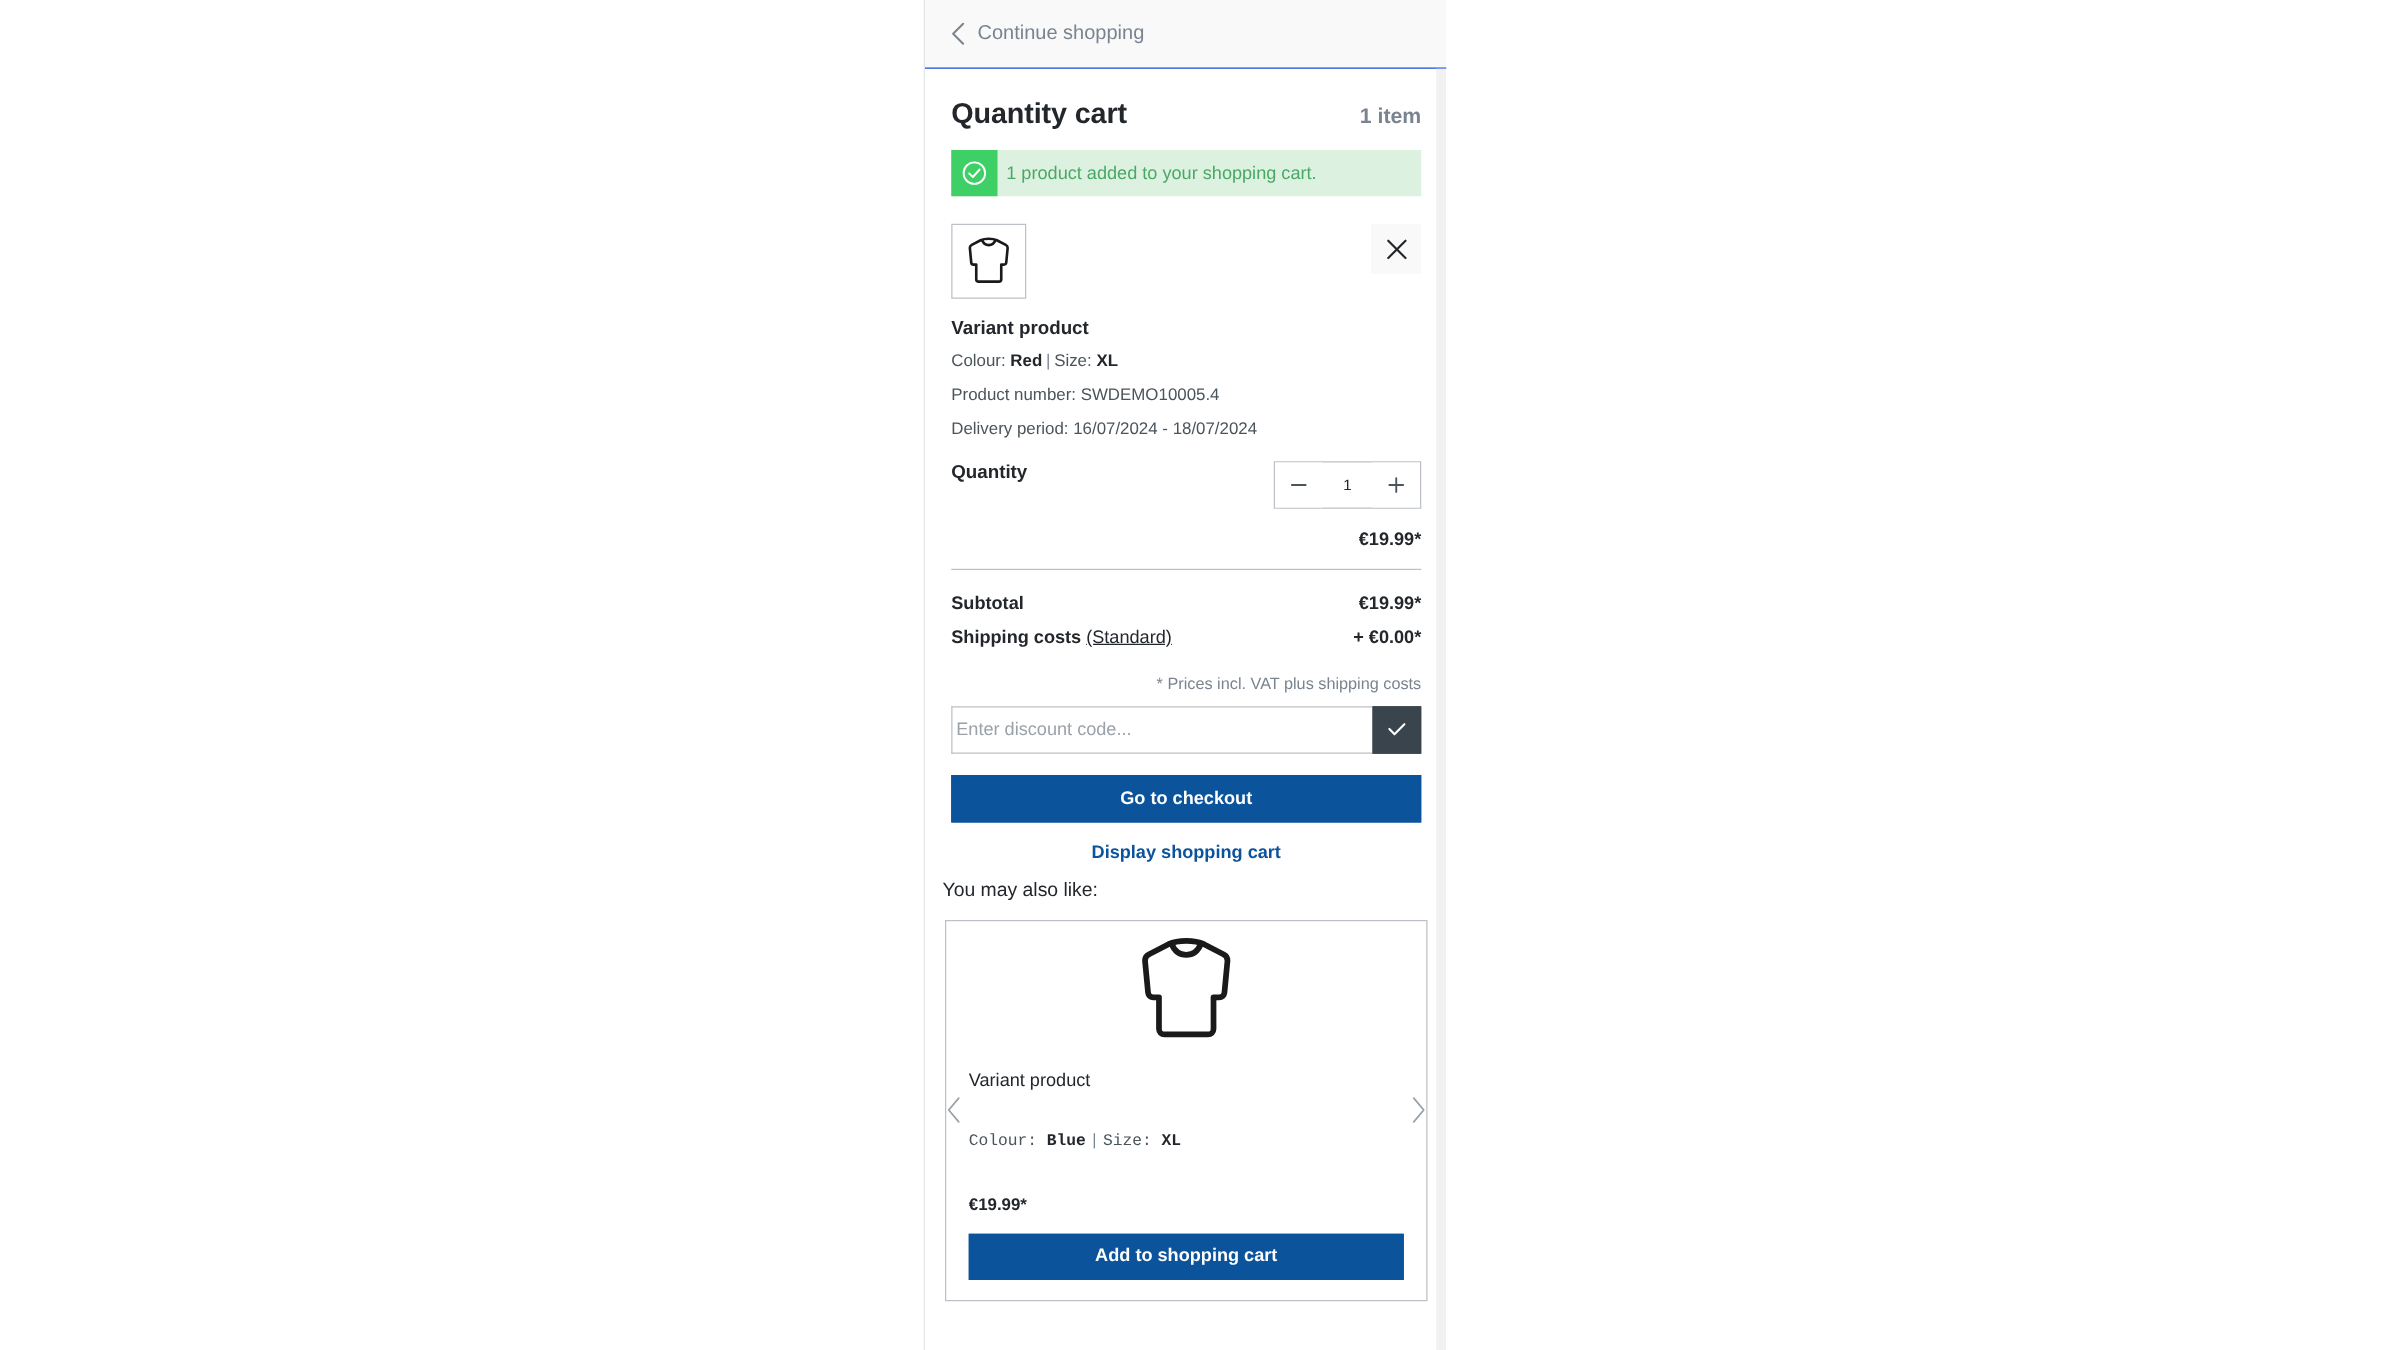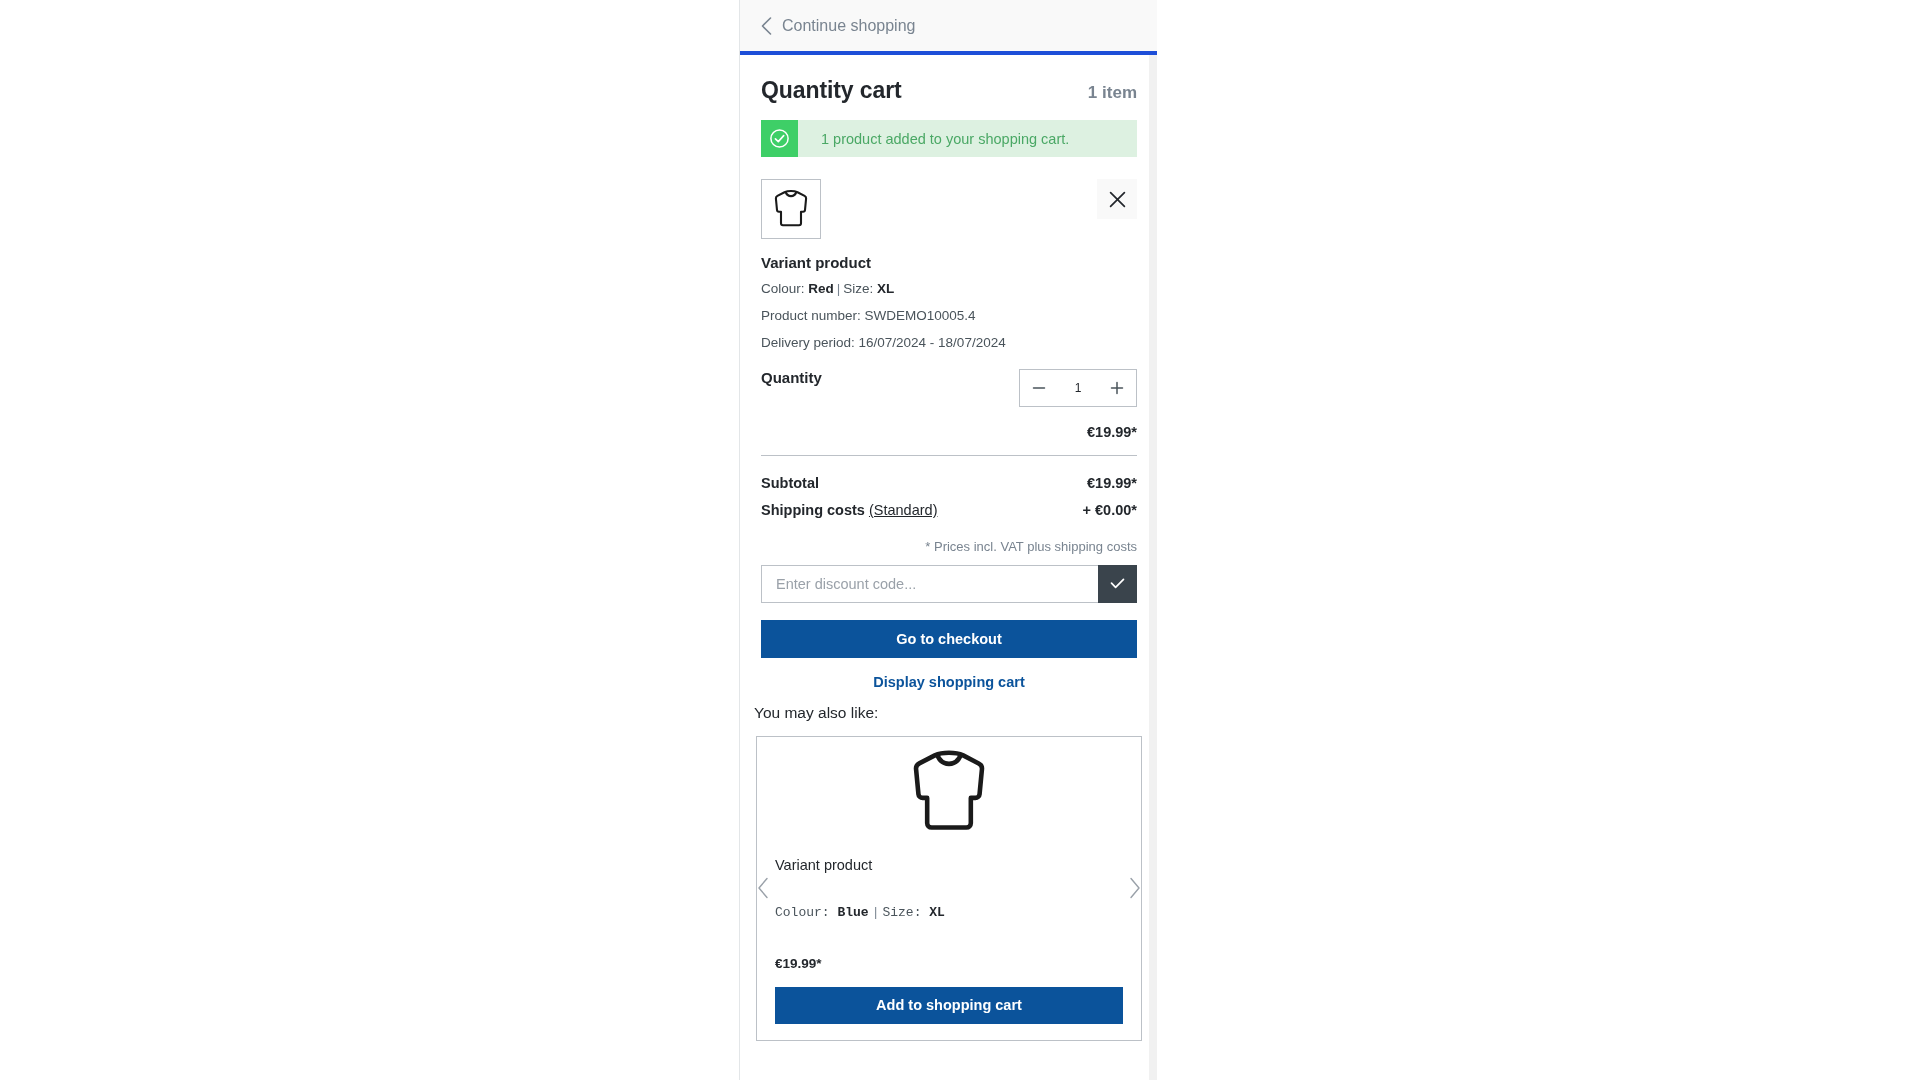--- a/index.html
+++ b/index.html
@@ -47,21 +47,21 @@
     top: 55px;
     width: 8px;
     height: 1025px;
     background: #f1f1f1;
   }
 
   
   .oc-header {
     height: 55px;
     background: #f9f9f9;
-    border-bottom: 4px solid #1d4ed8;
+    border-bottom: 1px solid #1d4ed8;
     display: flex;
     align-items: center;
     padding-left: 21px;
     box-sizing: border-box;
   }
   .back-link {
     display: flex;
     align-items: center;
     gap: 10px;
     color: #798490;
@@ -112,21 +112,21 @@
     background: #3ecf67;
     display: flex;
     align-items: center;
     justify-content: center;
     flex: 0 0 37px;
   }
   .alert-icon-box svg { display:block; }
   .alert-text {
     display: flex;
     align-items: center;
-    padding-left: 23px;
+    padding-left: 7px;
     font-size: 14.5px;
     color: #4aa865;
   }
 
   
   .line-item {
     position: relative;
     padding-bottom: 6px;
   }
   .li-thumb {
@@ -259,21 +259,21 @@
   .discount-row {
     margin-top: 11px;
     display: flex;
     height: 38px;
   }
   .discount-input {
     flex: 1;
     border: 1px solid #bcc1c7;
     border-right: none;
     box-sizing: border-box;
-    padding: 0 14px;
+    padding: 0 3px;
     font-size: 14.5px;
     color: #6d28d9;
     font-family: "Liberation Sans", sans-serif;
     outline: none;
     background: #fff;
   }
   .discount-input::placeholder { color: #9aa1a9; }
   .discount-submit {
     width: 39px;
     background: #3a444c;

